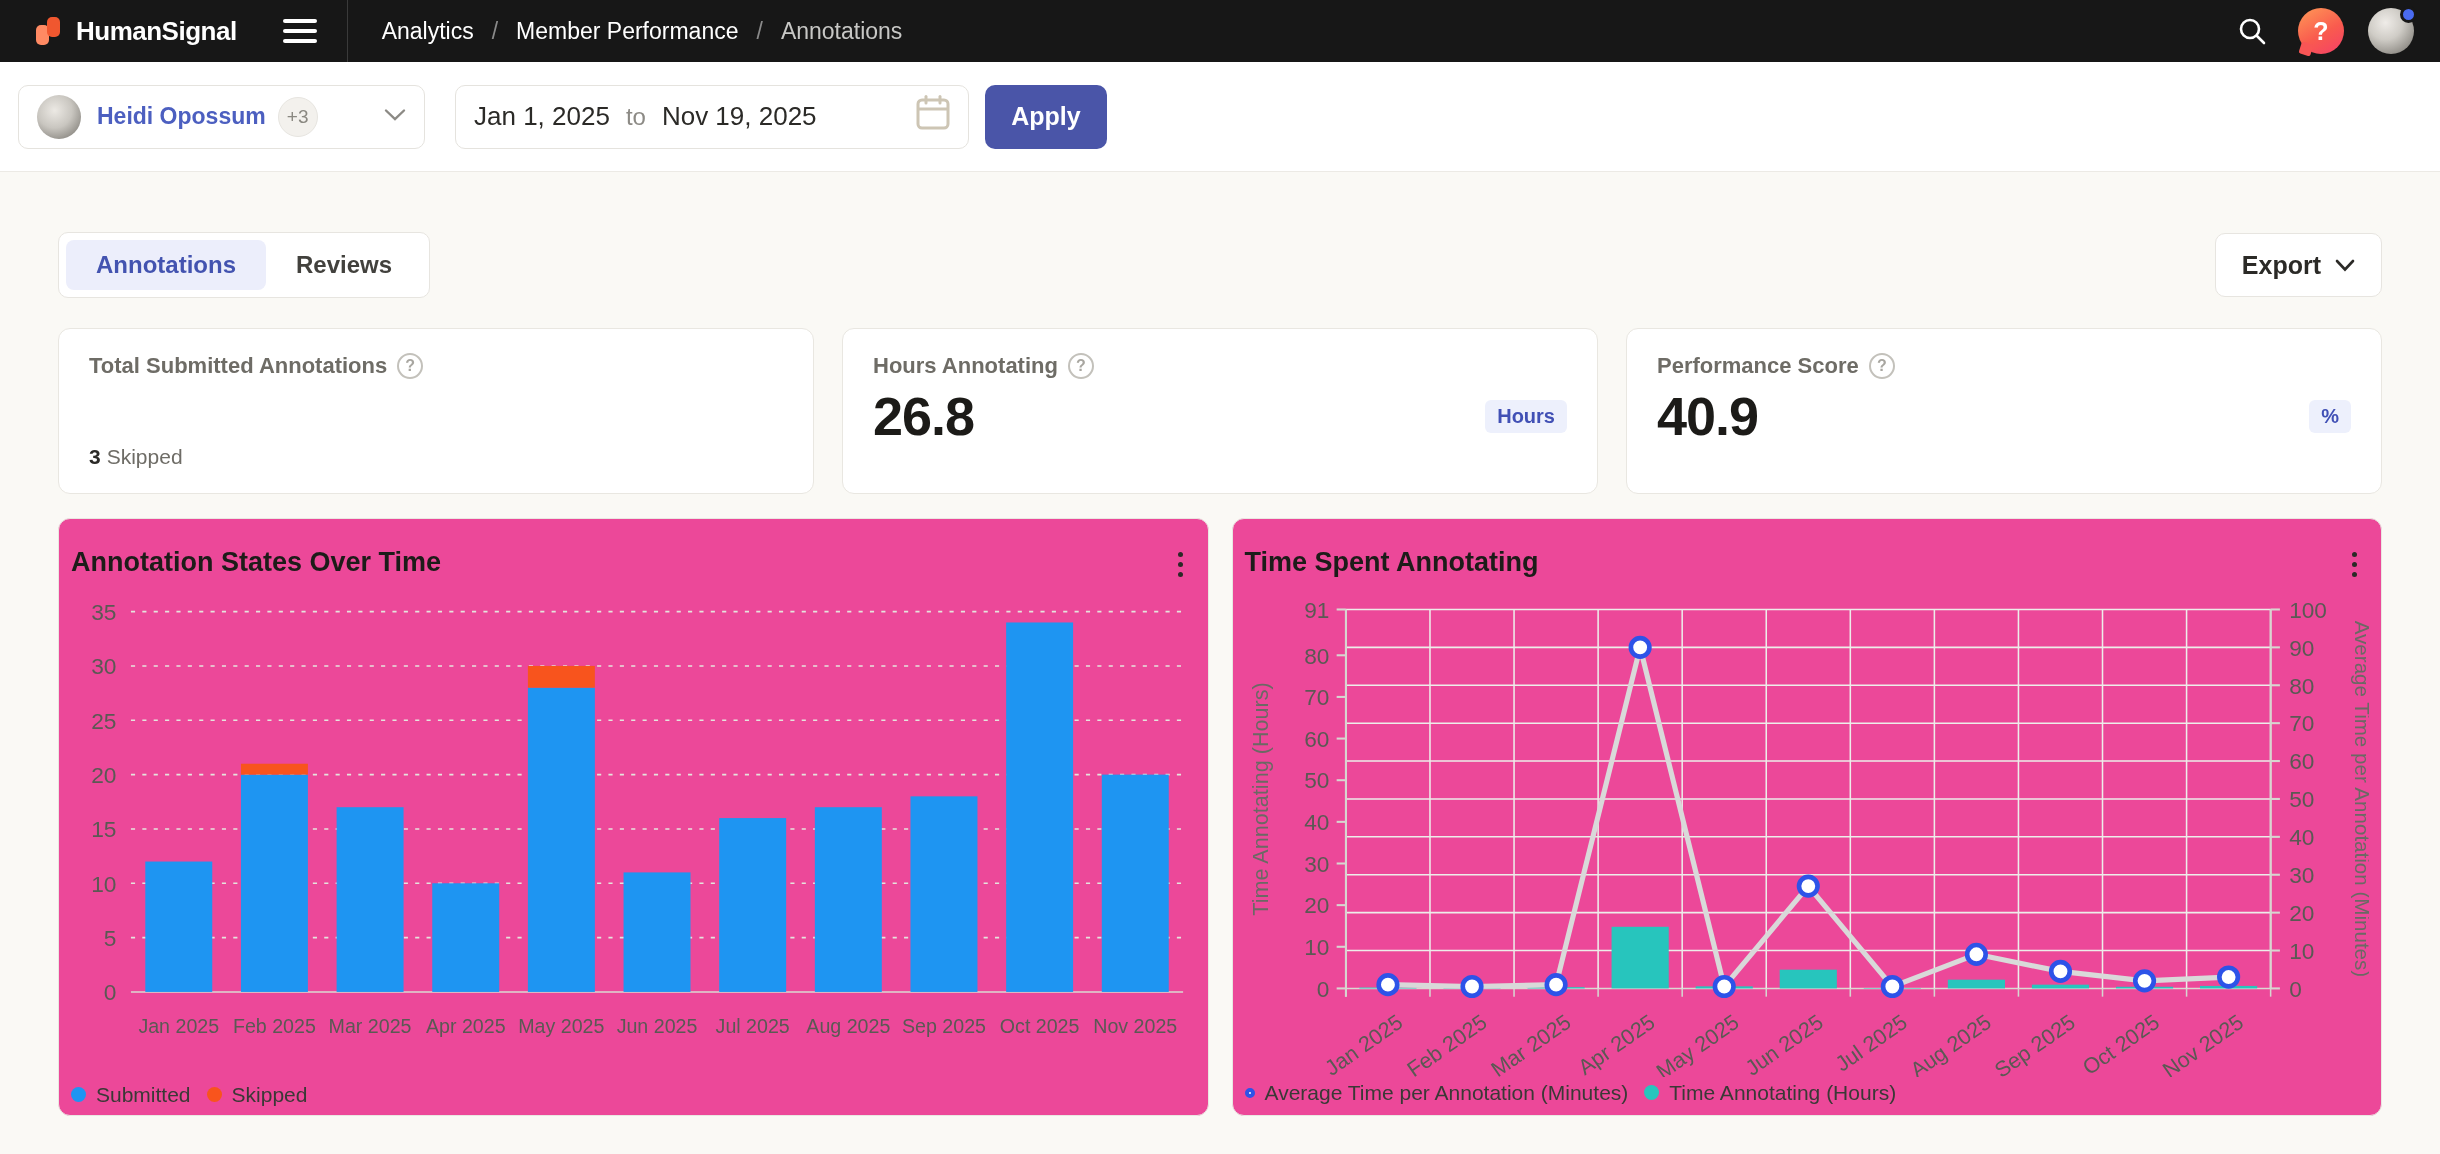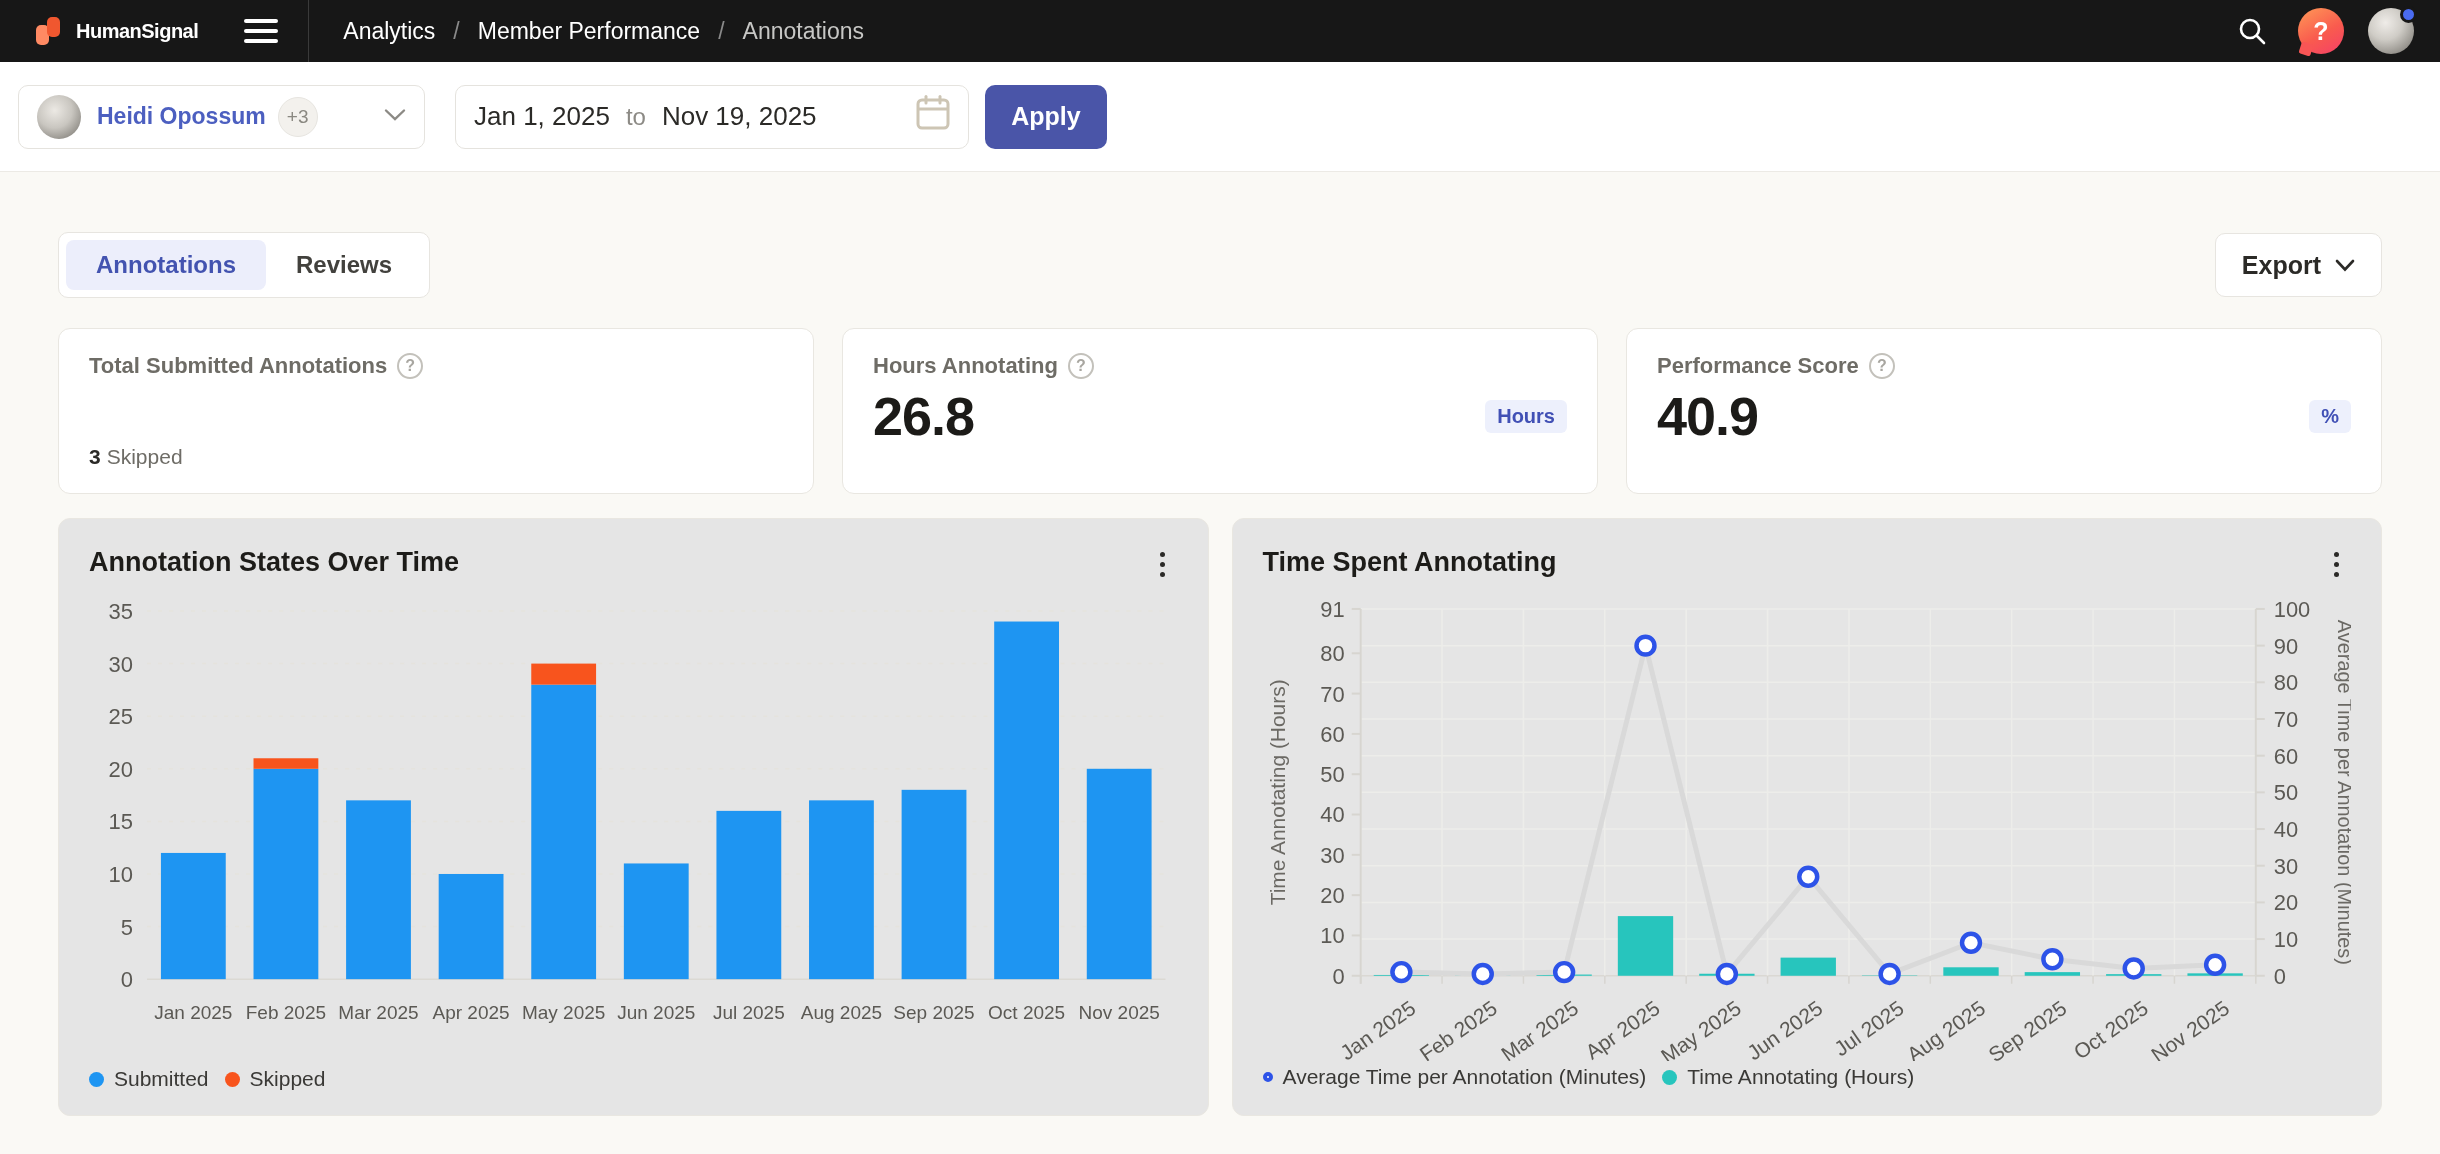--- a/index.html
+++ b/index.html
@@ -6,21 +6,21 @@
     --accent:#4a55a8; --link-blue:#4c5fc0; --page-bg:#faf9f5; --header-bg:#171717;
     --card-border:#e9e7e1; --text-dark:#201f1c; --text-gray:#6e6c66; --badge-bg:#edf0fc;
   }
   *{box-sizing:border-box;margin:0;padding:0}
   html,body{width:2440px;height:1154px;overflow:hidden}
   body{font-family:"Liberation Sans","DejaVu Sans",sans-serif;background:var(--page-bg);color:var(--text-dark)}
 
   
   .header{height:62px;background:var(--header-bg);display:flex;align-items:center;padding:0 26px 0 34px;color:#fff}
   .logo{display:flex;align-items:center;gap:10px}
-  .logo-text{font-size:20px;font-weight:700;letter-spacing:-.5px}
+  .logo-text{font-size:26px;font-weight:700;letter-spacing:-.5px}
   .hamburger{margin-left:46px;width:34px;height:24px;display:flex;flex-direction:column;justify-content:space-between;cursor:pointer}
   .hamburger span{display:block;height:4px;border-radius:2px;background:#fff}
   .hd-divider{width:1px;height:62px;background:#3a3a3a;margin-left:30px}
   .breadcrumb{display:flex;align-items:center;gap:18px;margin-left:34px;font-size:23px}
   .crumb{color:#fff}
   .crumb.current{color:#c7c7c5}
   .crumb-sep{color:#8a8a8a}
   .hd-right{margin-left:auto;display:flex;align-items:center;gap:24px}
   .search-btn{width:44px;height:44px;display:flex;align-items:center;justify-content:center;cursor:pointer}
   .help-bubble{width:46px;height:46px;border-radius:50%;background:linear-gradient(150deg,#ff9a57 0%,#f95b4e 55%,#f43f68 100%);display:flex;align-items:center;justify-content:center;font-size:25px;font-weight:700;color:#fff;position:relative;cursor:pointer}
@@ -56,21 +56,21 @@
   .stat-label-row{display:flex;align-items:center;gap:10px}
   .stat-label{font-size:22px;font-weight:600;color:var(--text-gray)}
   .help-circ{width:26px;height:26px;border-radius:50%;border:2px solid #c3c1bb;color:#a8a6a0;font-size:16px;font-weight:700;display:flex;align-items:center;justify-content:center}
   .stat-value-row{display:flex;align-items:center;justify-content:space-between;margin-top:6px}
   .stat-value{font-size:54px;font-weight:700;letter-spacing:-1px;color:#1c1b18}
   .unit-badge{background:var(--badge-bg);color:#4150b5;font-size:20px;font-weight:600;border-radius:6px;padding:5px 12px}
   .stat-footnote{margin-top:auto;font-size:21px;color:var(--text-gray)}
   .stat-footnote b{color:#2b2a27;font-weight:700;margin-right:6px}
 
   .charts-row{display:grid;grid-template-columns:1fr 1fr;gap:23px;margin-top:24px}
-  .chart-card{background:#e5e5e5;border:1px solid var(--card-border);border-radius:12px;padding:28px 30px 22px;height:598px}
+  .chart-card{background:#ec4899;border:1px solid var(--card-border);border-radius:12px;padding:28px 12px 22px;height:598px}
   .chart-head{display:flex;align-items:flex-start;justify-content:space-between;margin-bottom:12px}
   .chart-title{font-size:27px;font-weight:700;color:#1d1c19}
   .kebab{width:30px;height:34px;display:flex;flex-direction:column;align-items:center;justify-content:center;gap:5px;cursor:pointer}
   .kebab i{width:5px;height:5px;border-radius:50%;background:#2b2a27}
   .chart-svg{width:100%;display:block}
   .legend{display:flex;justify-content:flex-start;align-items:center;gap:16px;margin-top:4px}
   .legend-item{display:flex;align-items:center;gap:10px;font-size:21px;color:#3a3936;cursor:pointer}
   .legend-dot{width:15px;height:15px;border-radius:50%;flex:0 0 auto}
   .legend-ring{width:10px;height:10px;border-radius:50%;background:#fff;border:4px solid #2d53e8;flex:0 0 auto}
   svg text{font-family:"Liberation Sans","DejaVu Sans",sans-serif}

